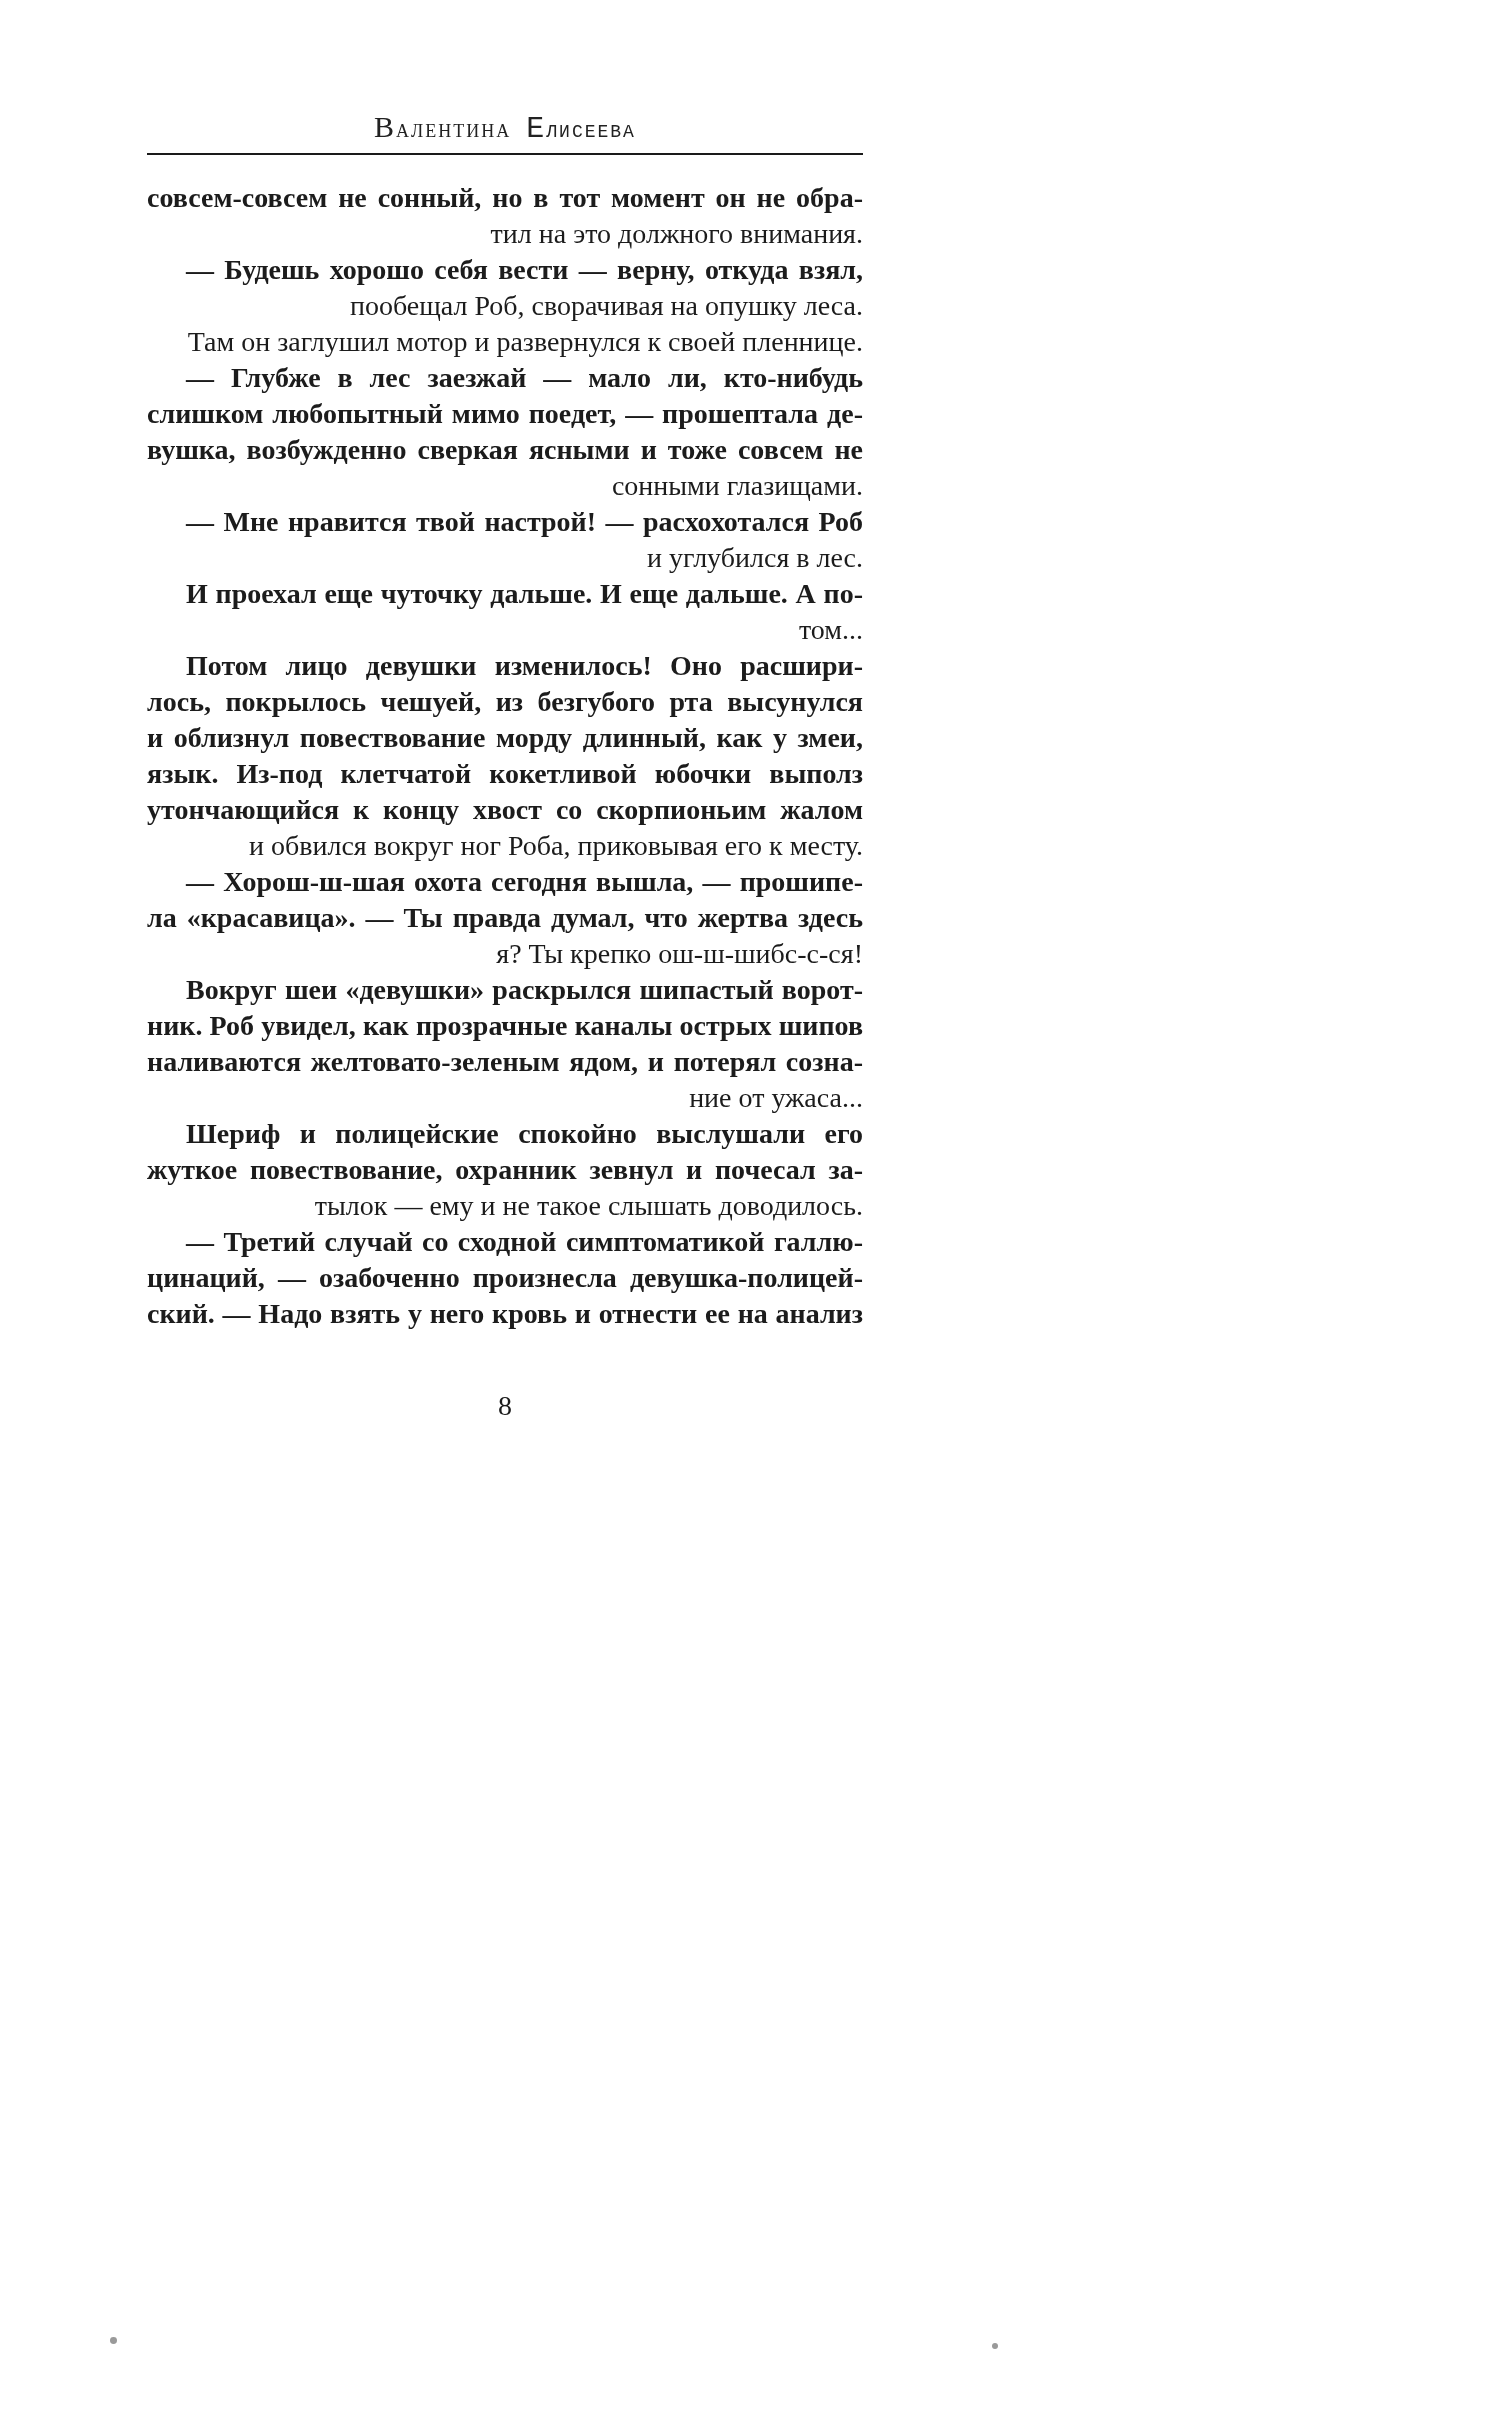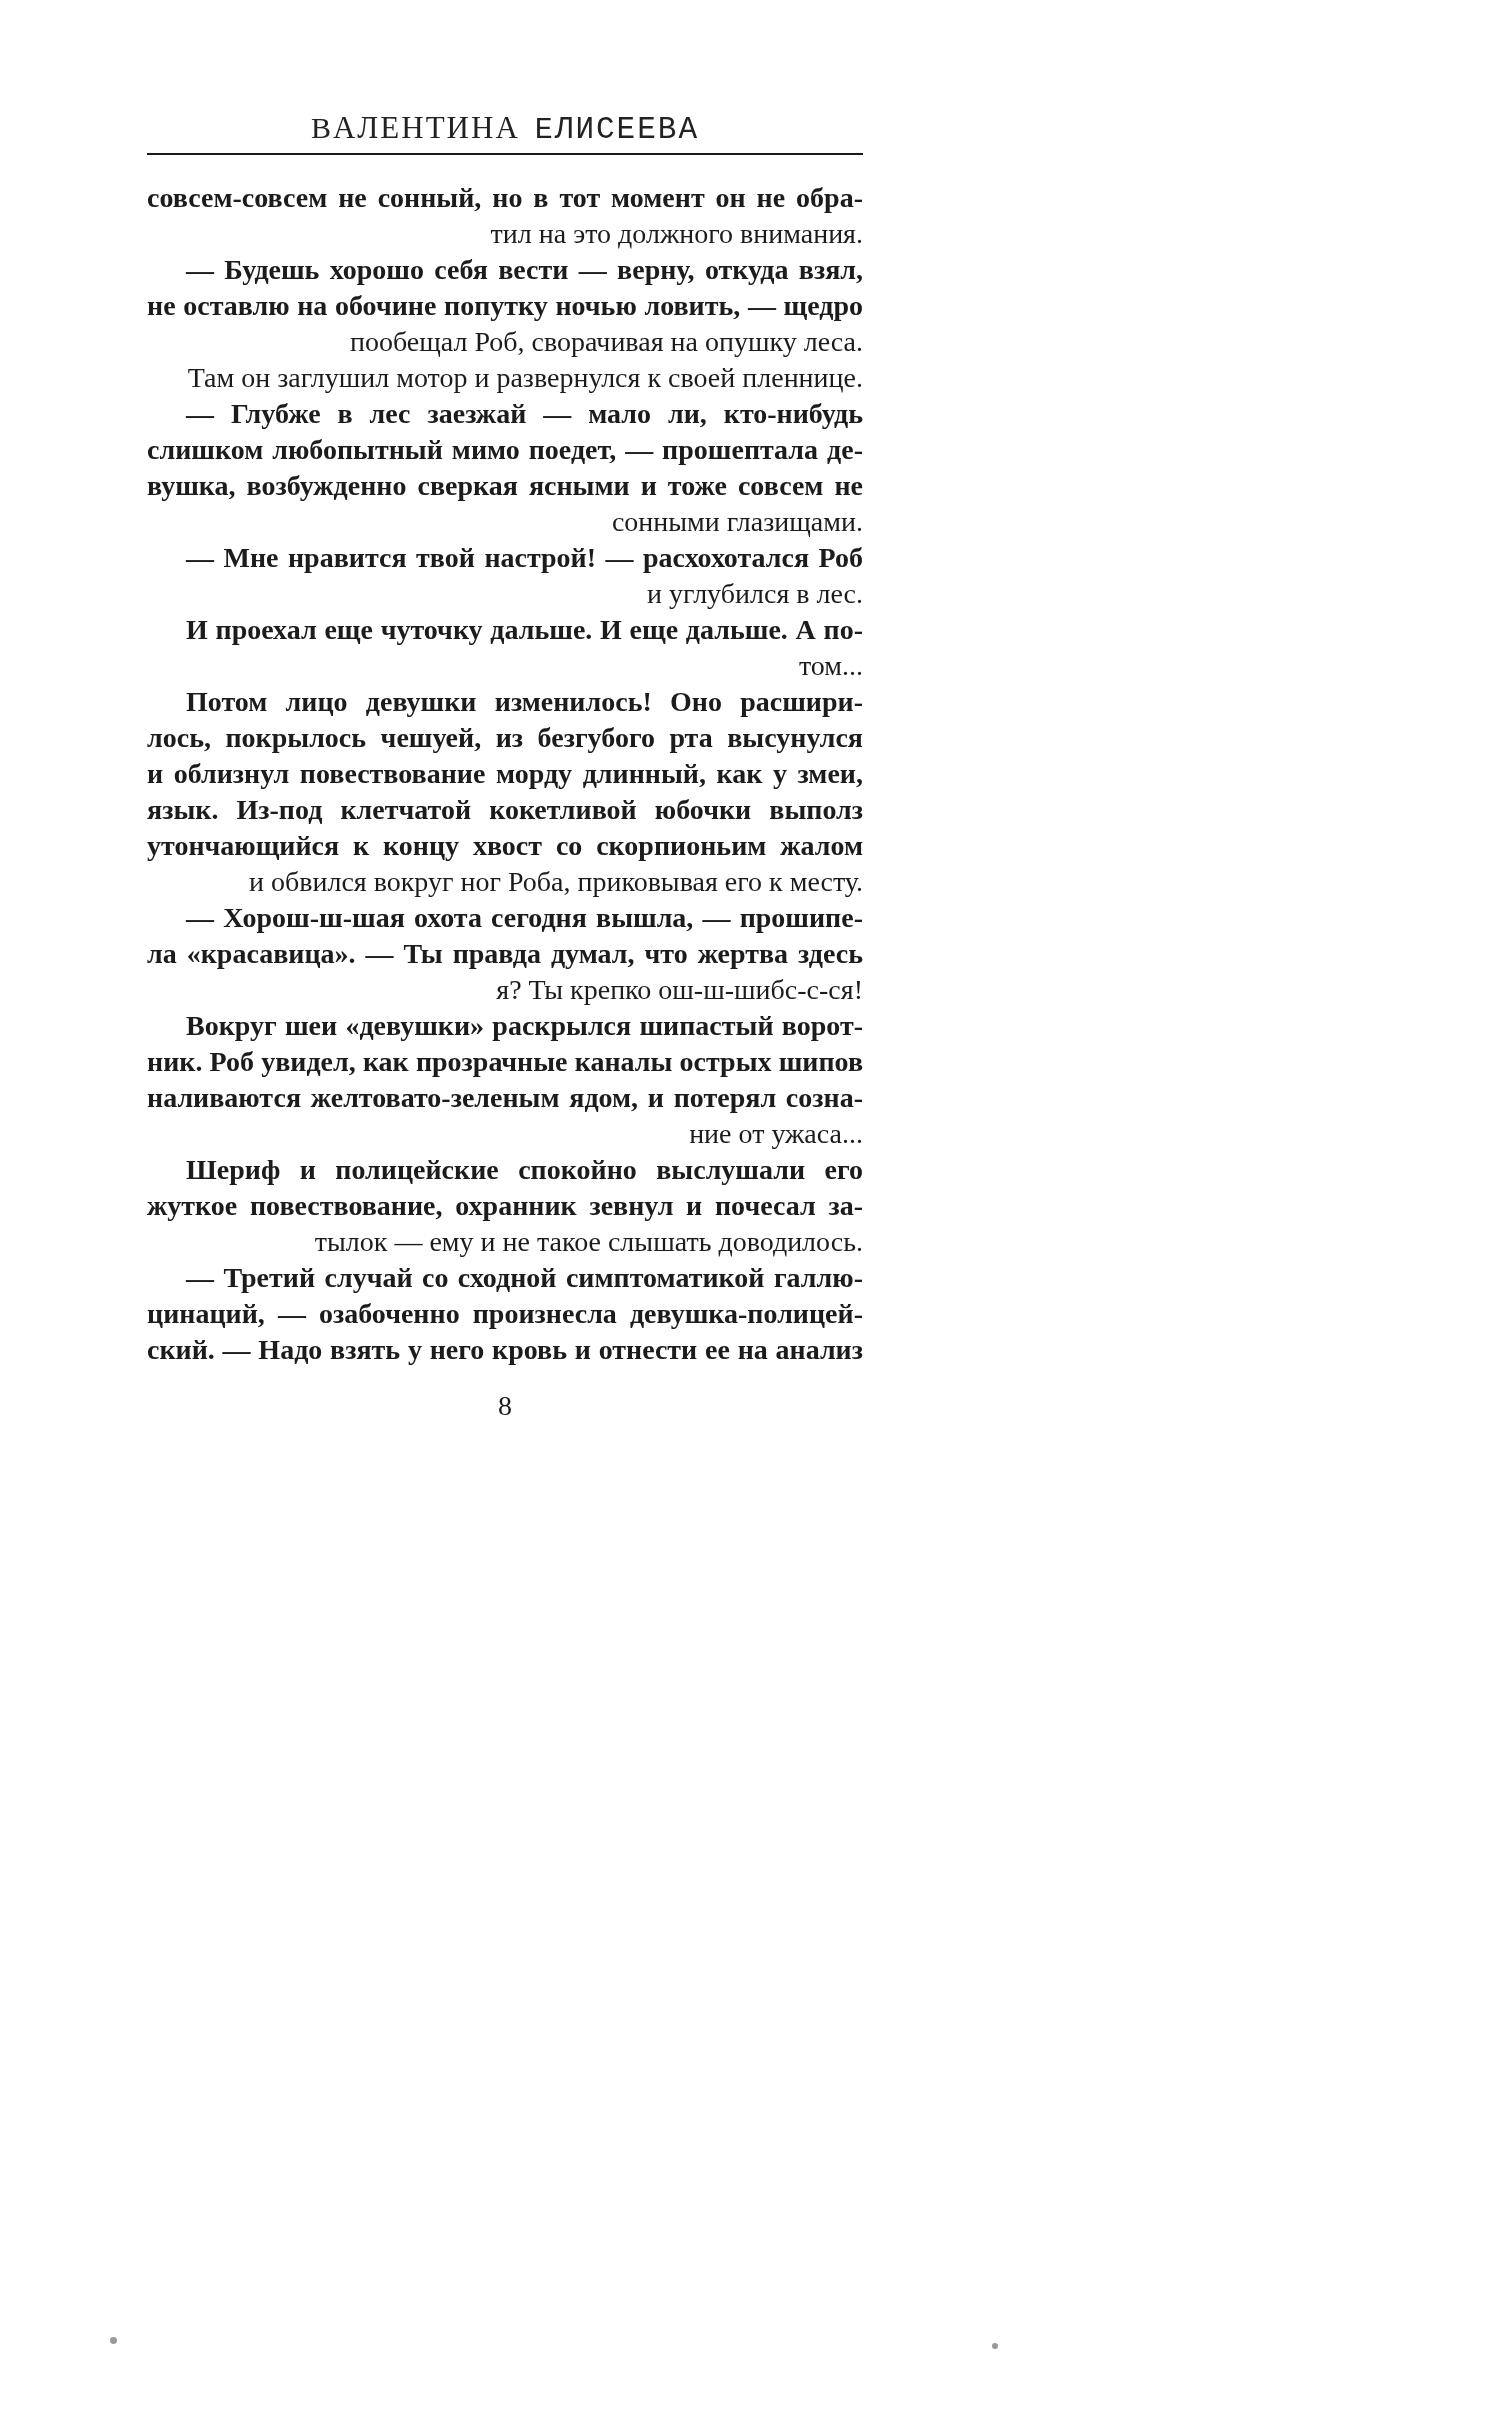--- a/index.html
+++ b/index.html
@@ -28,21 +28,21 @@
     left: 0;
     width: 716px;
     text-align: center;
     letter-spacing: 2px;
     white-space: nowrap;
     color: #222;
   }
   .header-word { display: inline-block; }
   .header-word + .header-word { margin-left: 15px; font-family: Liberation Mono, monospace; }
   .hw-init { font-size: 30px; }
-  .hw-rest { font-size: 31px; }
+  .hw-rest { font-size: 18px; }
   .header-rule {
     position: absolute;
     top: 153px;
     left: 0;
     width: 716px;
     height: 2px;
     background: #1a1a1a;
   }
   .body-text {
     position: absolute;
@@ -93,21 +93,20 @@
 
   <div class="header-rule"></div>
 
   <div class="body-text" id="body-text">
       <div class="paragraph">
         <div class="line justify">совсем-совсем не сонный, но в тот момент он не обра-</div>
         <div class="line">тил на это должного внимания.</div>
       </div>
       <div class="paragraph">
         <div class="line indent justify">— Будешь хорошо себя вести — верну, откуда взял,</div>
-        <div class="line justify">не оставлю на обочине попутку ночью ловить, — щедро</div>
         <div class="line">пообещал Роб, сворачивая на опушку леса.</div>
       </div>
       <div class="paragraph">
         <div class="line indent">Там он заглушил мотор и развернулся к своей пленнице.</div>
       </div>
       <div class="paragraph">
         <div class="line indent justify">— Глубже в лес заезжай — мало ли, кто-нибудь</div>
         <div class="line justify">слишком любопытный мимо поедет, — прошептала де-</div>
         <div class="line justify">вушка, возбужденно сверкая ясными и тоже совсем не</div>
         <div class="line">сонными глазищами.</div>

